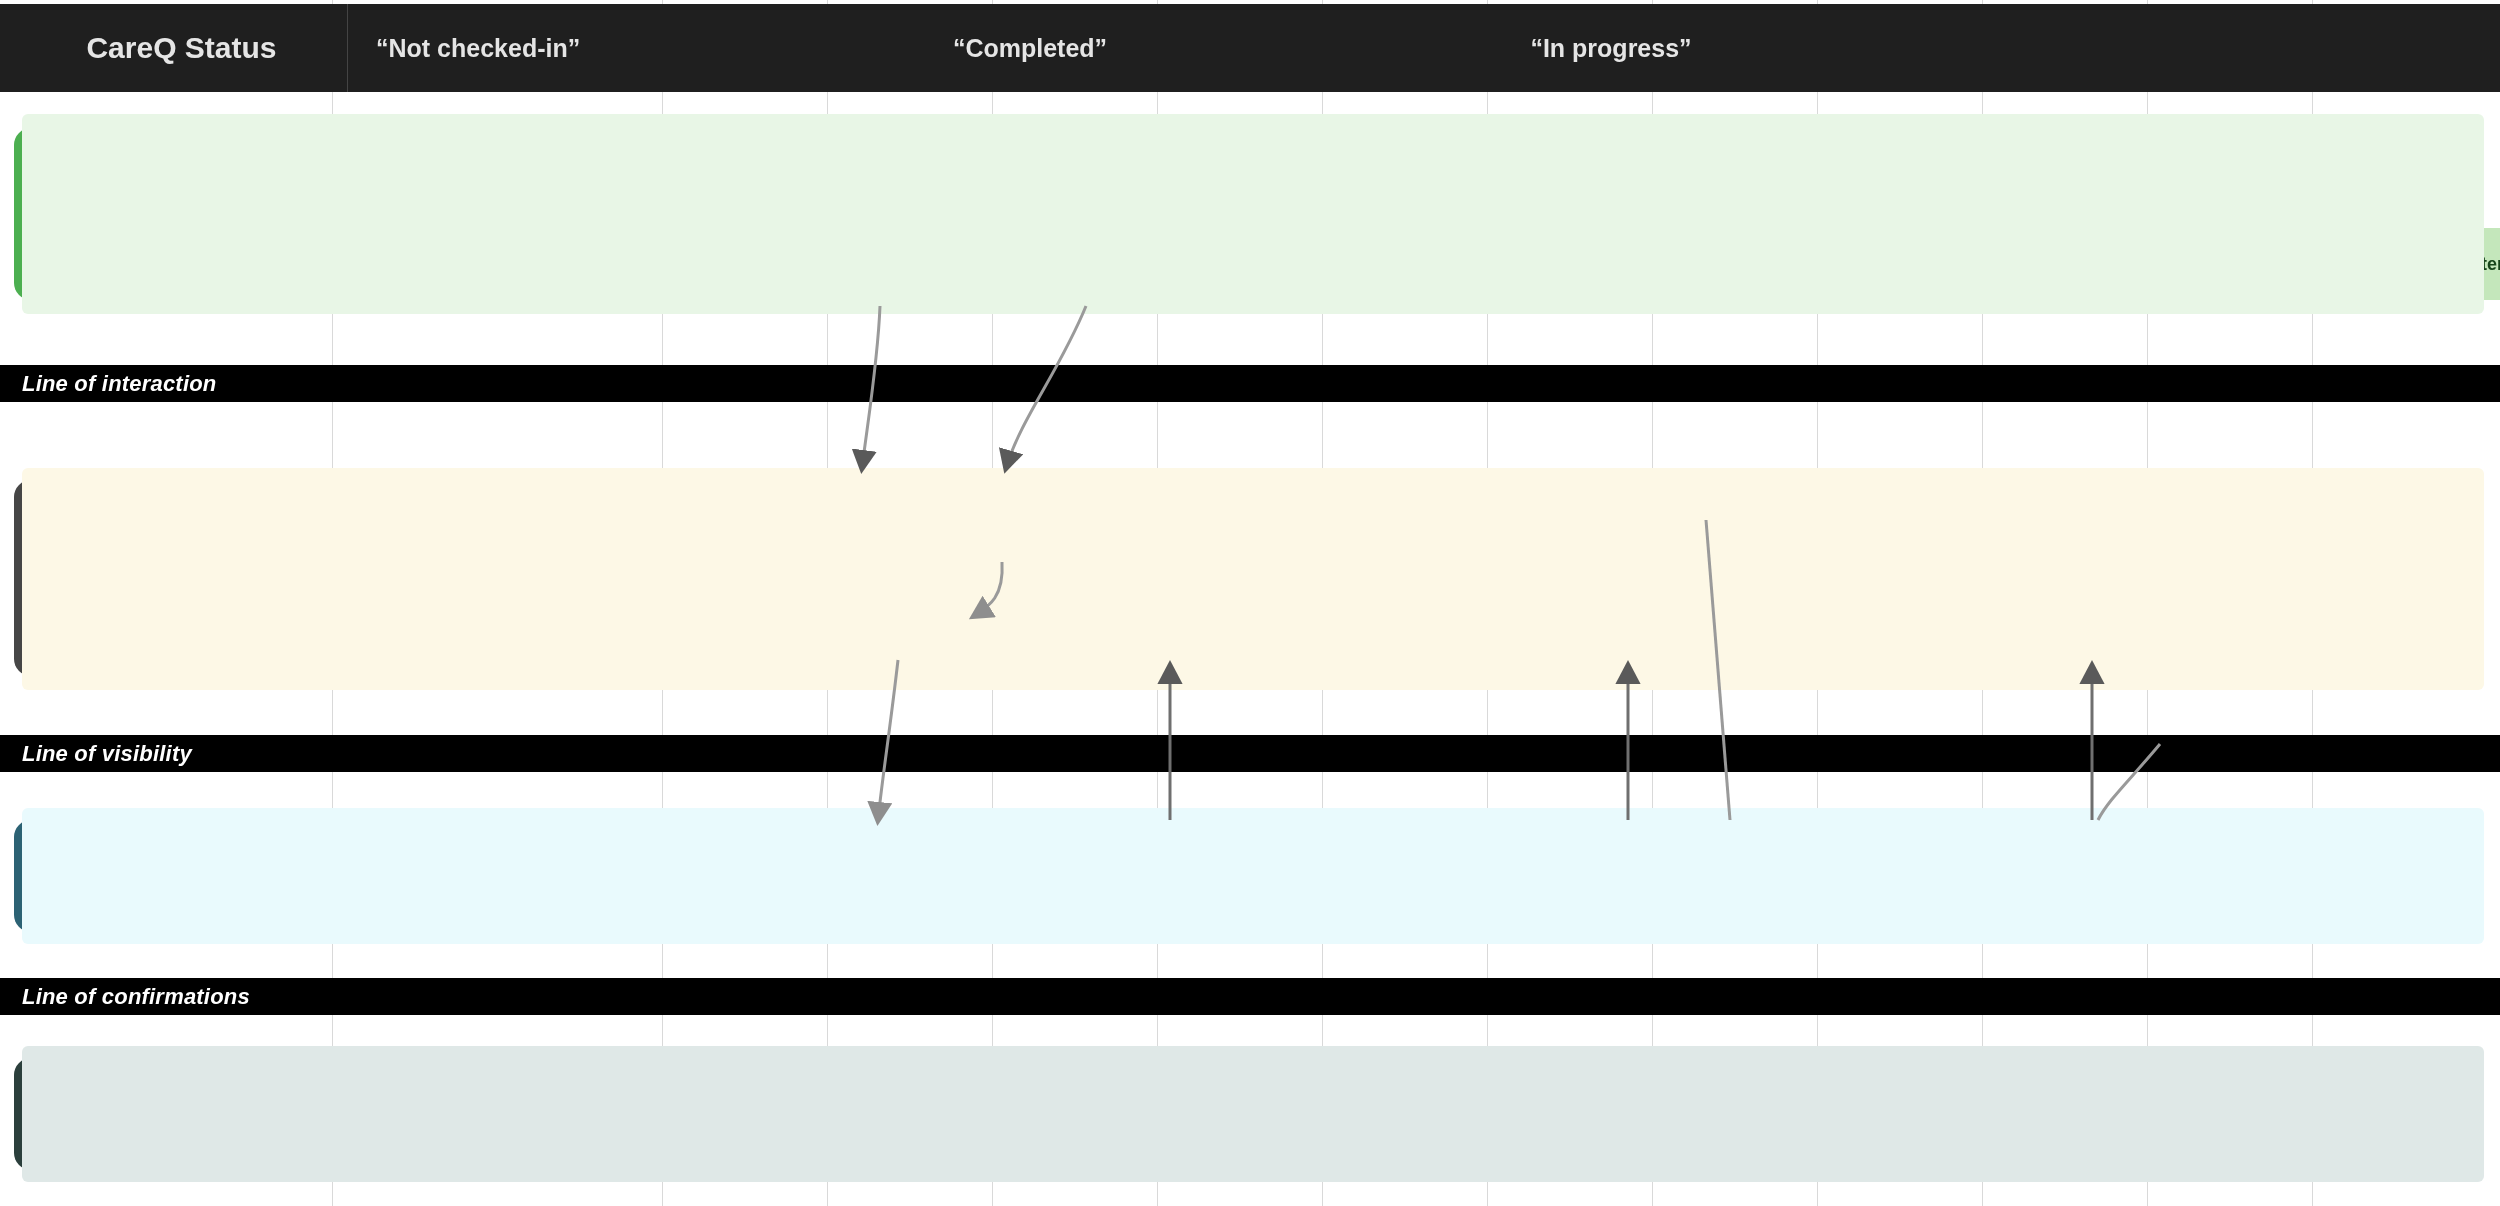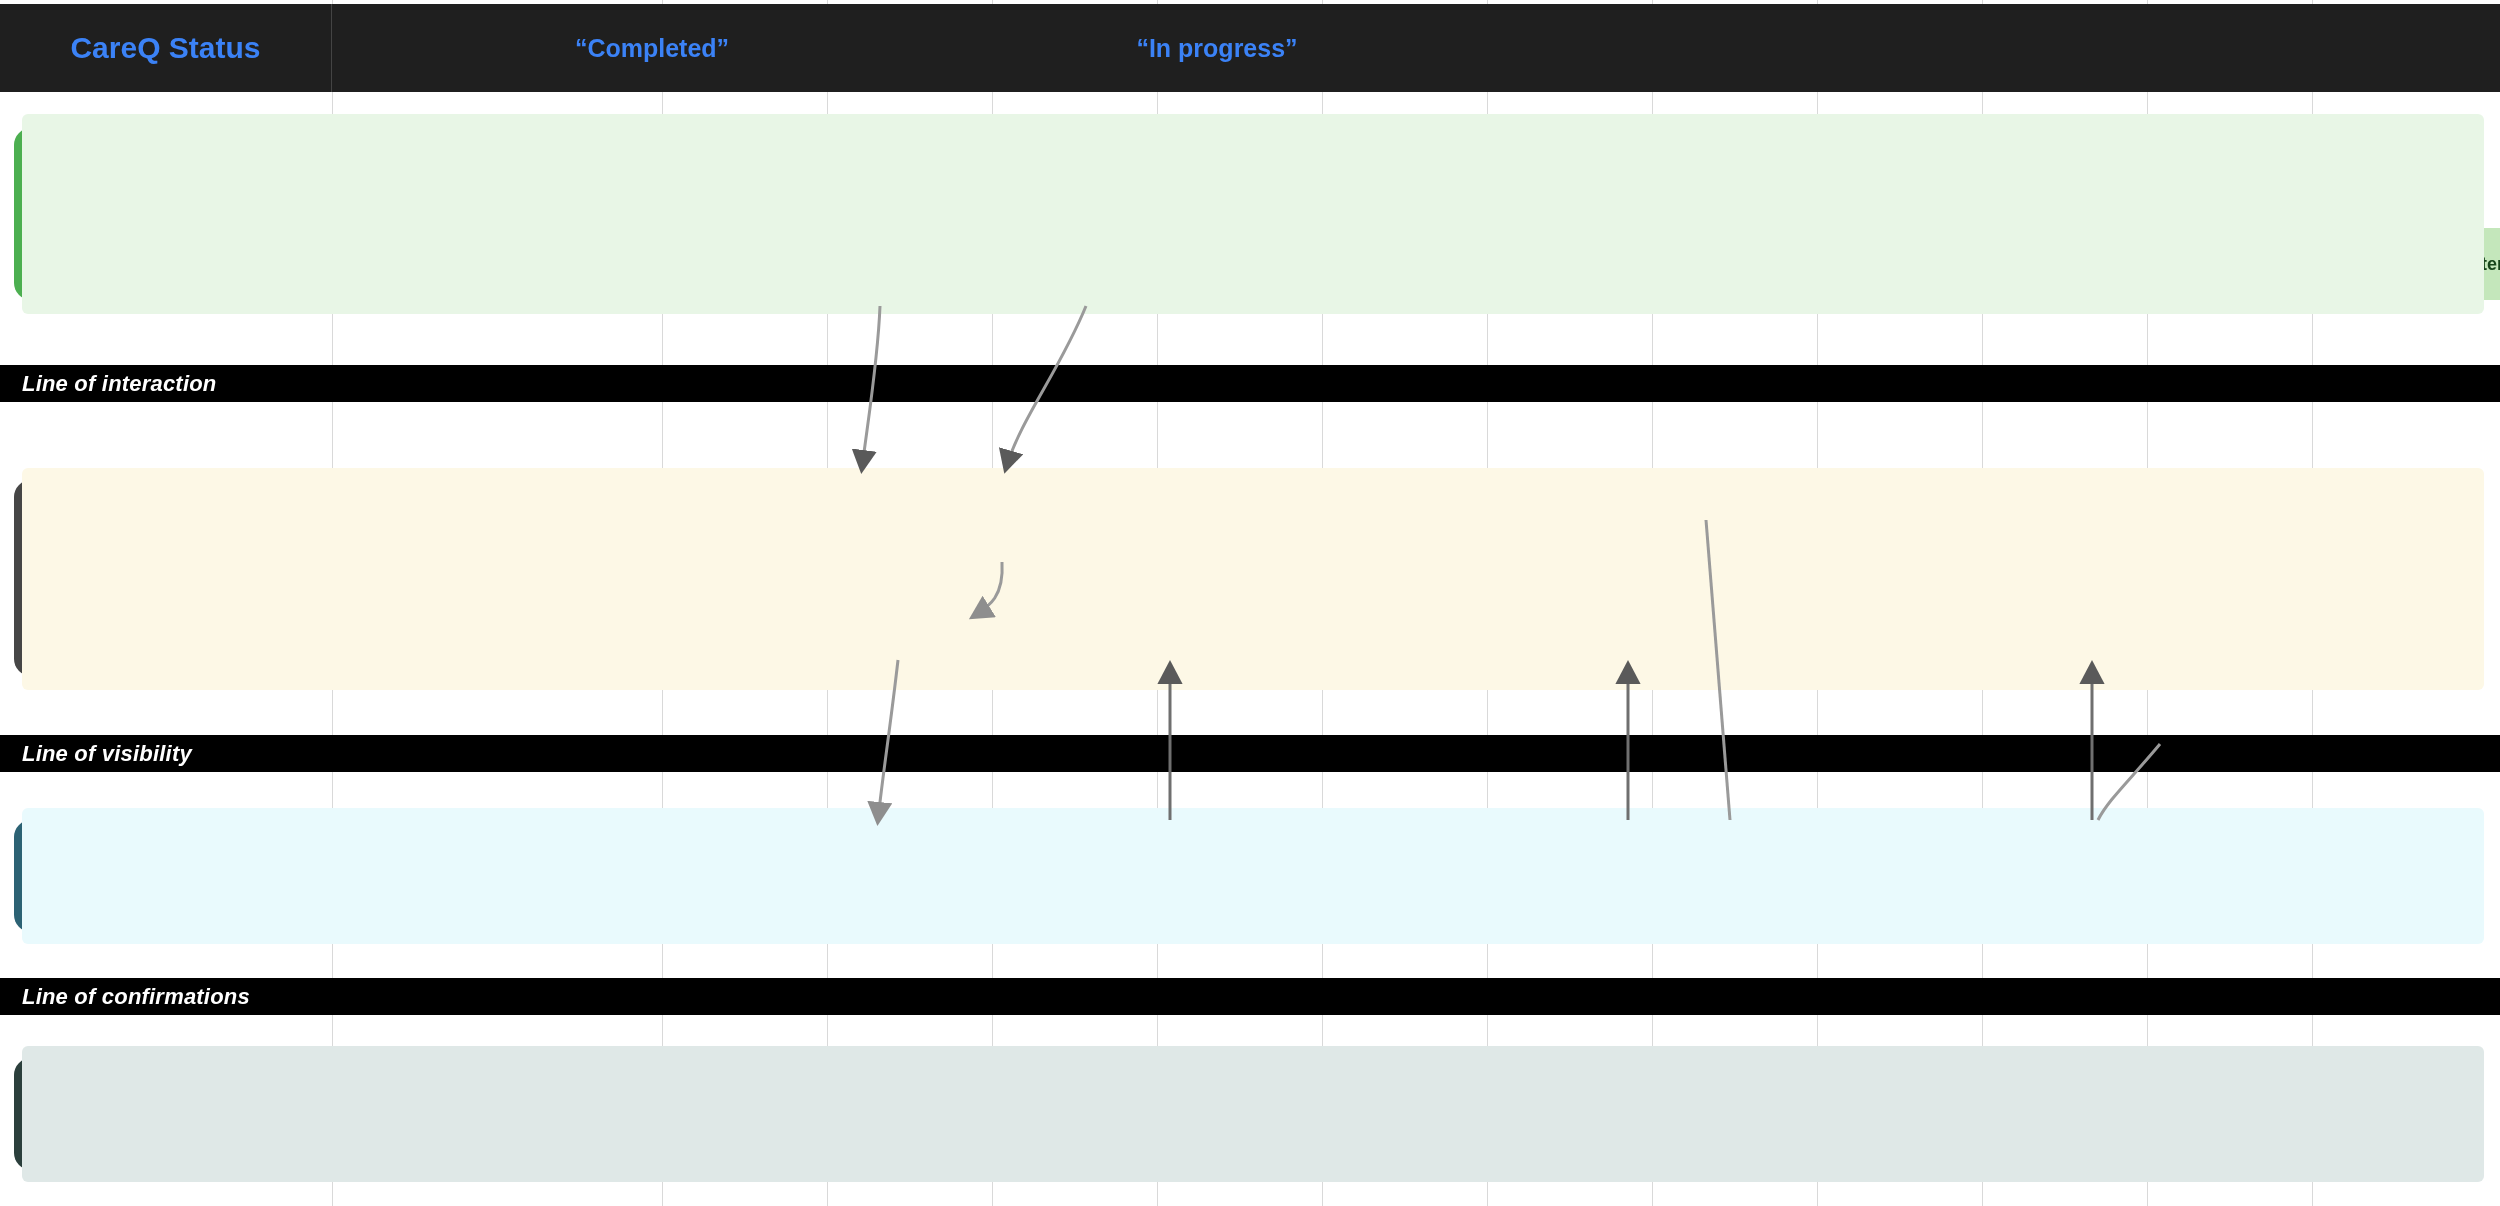--- a/index.html
+++ b/index.html
@@ -14,22 +14,22 @@
   
   .guides{position:absolute;inset:0;pointer-events:none;z-index:0;}
   .guides i{position:absolute;top:0;bottom:0;width:1px;background:#d9d9d9;}
 
   
   .header{
     position:absolute;left:0;top:4px;width:2500px;height:88px;
     background:#1f1f1f;display:flex;align-items:center;z-index:3;
   }
   .header .hcell{
-    color:#3b82f6;font-weight:bold;display:flex;align-items:center;
-    height:100%;box-sizing:border-box;
+    color:#e5e5e5;font-weight:bold;display:flex;align-items:center;
+    height:100%;box-sizing:border-box;margin-left:16px;
   }
   .h-title{width:332px;justify-content:center;font-size:30px;border-right:1px solid #444;}
   .h-phase{font-size:25px;}
   .p1{width:330px;padding-left:12px;}
   .p2{width:660px;justify-content:center;}
   .p3{width:490px;justify-content:center;}
   .p4{width:640px;justify-content:center;}
 
   
   .band{position:absolute;left:22px;box-sizing:border-box;z-index:2;}
@@ -113,20 +113,21 @@
     <i style="left:1487px"></i>
       <i style="left:1652px"></i>
       <i style="left:1817px"></i>
     <i style="left:1982px"></i>
       <i style="left:2147px"></i>
       <i style="left:2312px"></i>
   </div>
 
   <div class="header">
     <div class="hcell h-title">CareQ Status</div>
+    <div class="hcell h-phase p1">“Not checked-in”</div>
     <div class="hcell h-phase p4">“Completed”</div>
     <div class="hcell h-phase p3">“In progress”</div>
   </div>
 
   <div class="band band-green" style="top:114px;height:200px;width:2462px;"></div>
 
   <div class="sidetab tab-green" style="top:128px;height:172px;">
     <span>Frontstage</span>
   </div>
 

